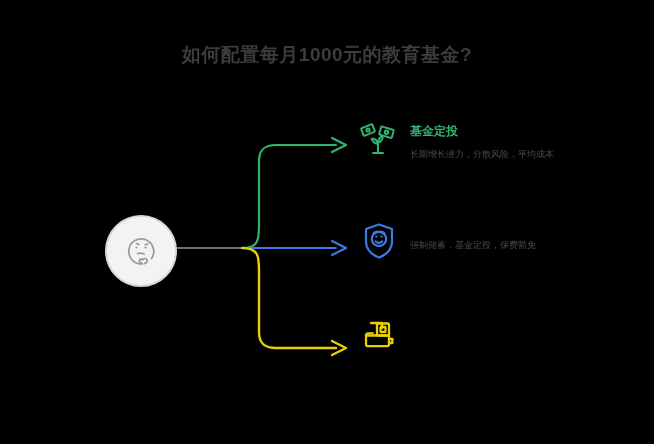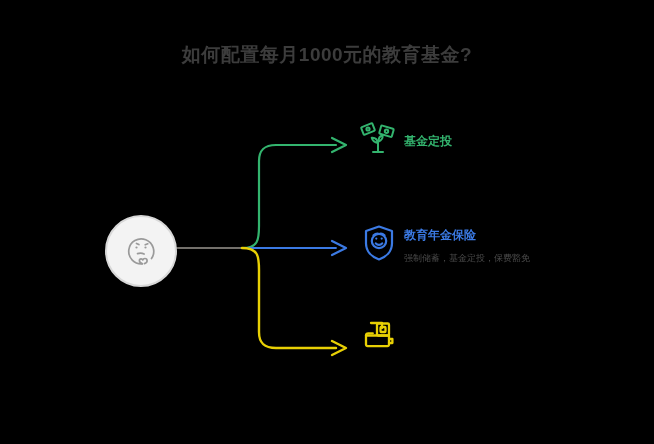--- a/index.html
+++ b/index.html
@@ -29,22 +29,22 @@
     background:#f3f3f3;
     border:2px solid #d8d8d8;
     box-shadow:0 1px 3px rgba(0,0,0,0.35);
     display:flex;align-items:center;justify-content:center;
   }
   .center-node svg{display:block;}
 
   .branch{
     position:absolute;
     display:flex;
-    align-items:flex-end;
-    gap:4px;
+    align-items:center;
+    gap:10px;
   }
   .branch .ico{width:42px;height:42px;flex:0 0 42px;margin-top:-4px;}
   .branch .ico svg{display:block;width:42px;height:42px;}
   .branch .txt{padding-top:4px;}
   .b-title{
     font-size:12px;font-weight:bold;line-height:15px;
     white-space:nowrap;margin:0 0 9px 0;
   }
   .b-desc{
     font-size:9px;line-height:12px;color:#4a4a4a;
@@ -96,36 +96,36 @@
         <rect x="22" y="11" width="13" height="8.5" rx="1" transform="rotate(16 28.5 15.2)"></rect>
         <circle cx="28.5" cy="15.2" r="1.7"></circle>
         <path d="M20 36v-9"></path>
         <path d="M20 27c-3.4-.6-5.6-2.6-6.3-5.3 3.2-.3 5.6 1.5 6.3 5.3z"></path>
         <path d="M20.6 25.6c2.8-1.2 4.2-3.5 4.1-6.2-2.9.5-4.4 2.5-4.1 6.2z"></path>
         <path d="M15 36h10"></path>
       </svg>
     </span>
     <span class="txt">
       <div class="b-title" style="color:#33b46e">基金定投</div>
+      <div class="b-desc">长期增长潜力，分散风险，平均成本</div>
     </span>
   </div>
 
   <div class="branch" id="branch-1">
     <span class="ico">
       <svg viewBox="0 0 42 42" fill="none" stroke="#3b7ae4" stroke-width="2.2" stroke-linecap="round" stroke-linejoin="round">
         <path d="M21 4.5 34 9v12.5c0 7.4-5.3 13.2-13 16-7.7-2.8-13-8.6-13-16V9z"></path>
         <circle cx="21" cy="19" r="7.2"></circle>
         <circle cx="18.3" cy="16.6" r="1.1" fill="#3b7ae4" stroke="none"></circle>
         <circle cx="23.7" cy="16.6" r="1.1" fill="#3b7ae4" stroke="none"></circle>
         <path d="M17.8 21.4c1.6 2 4.8 2 6.4 0"></path>
         <path d="M15.5 13.4c1.3-1.1 2.6-1.6 4-1.7M26.5 13.4c-1.2-1.1-2.4-1.6-3.7-1.7"></path>
       </svg>
     </span>
     <span class="txt">
-      <div class="b-title" style="color:#3b7ae4">教育年金保险</div>
       <div class="b-desc">强制储蓄，基金定投，保费豁免</div>
     </span>
   </div>
 
   <div class="branch" id="branch-2">
     <span class="ico">
       <svg viewBox="0 0 42 42" fill="none" stroke="#e8d004" stroke-width="2.3" stroke-linecap="round" stroke-linejoin="round">
         <path d="M13 10h11v5"></path>
         <rect x="19" y="10.5" width="12" height="12" rx="1.2"></rect>
         <rect x="22.5" y="14" width="5" height="5" rx="0.8"></rect>

